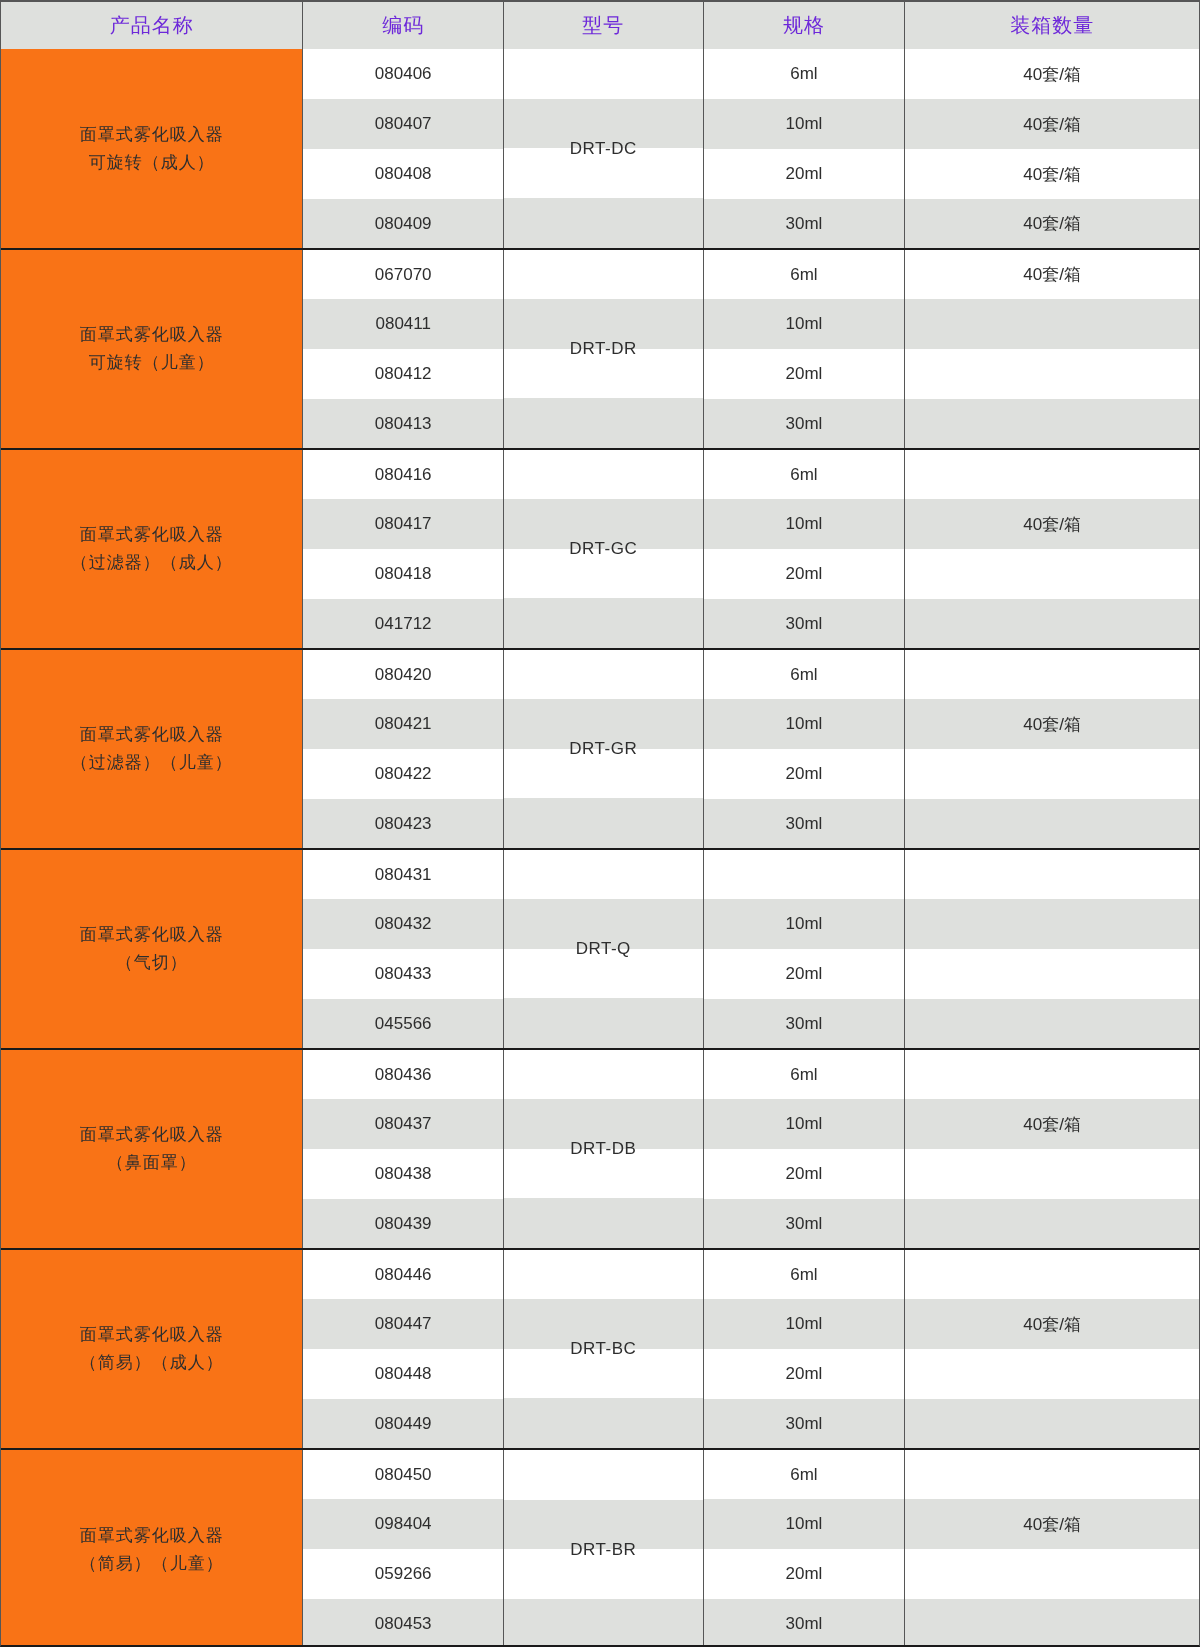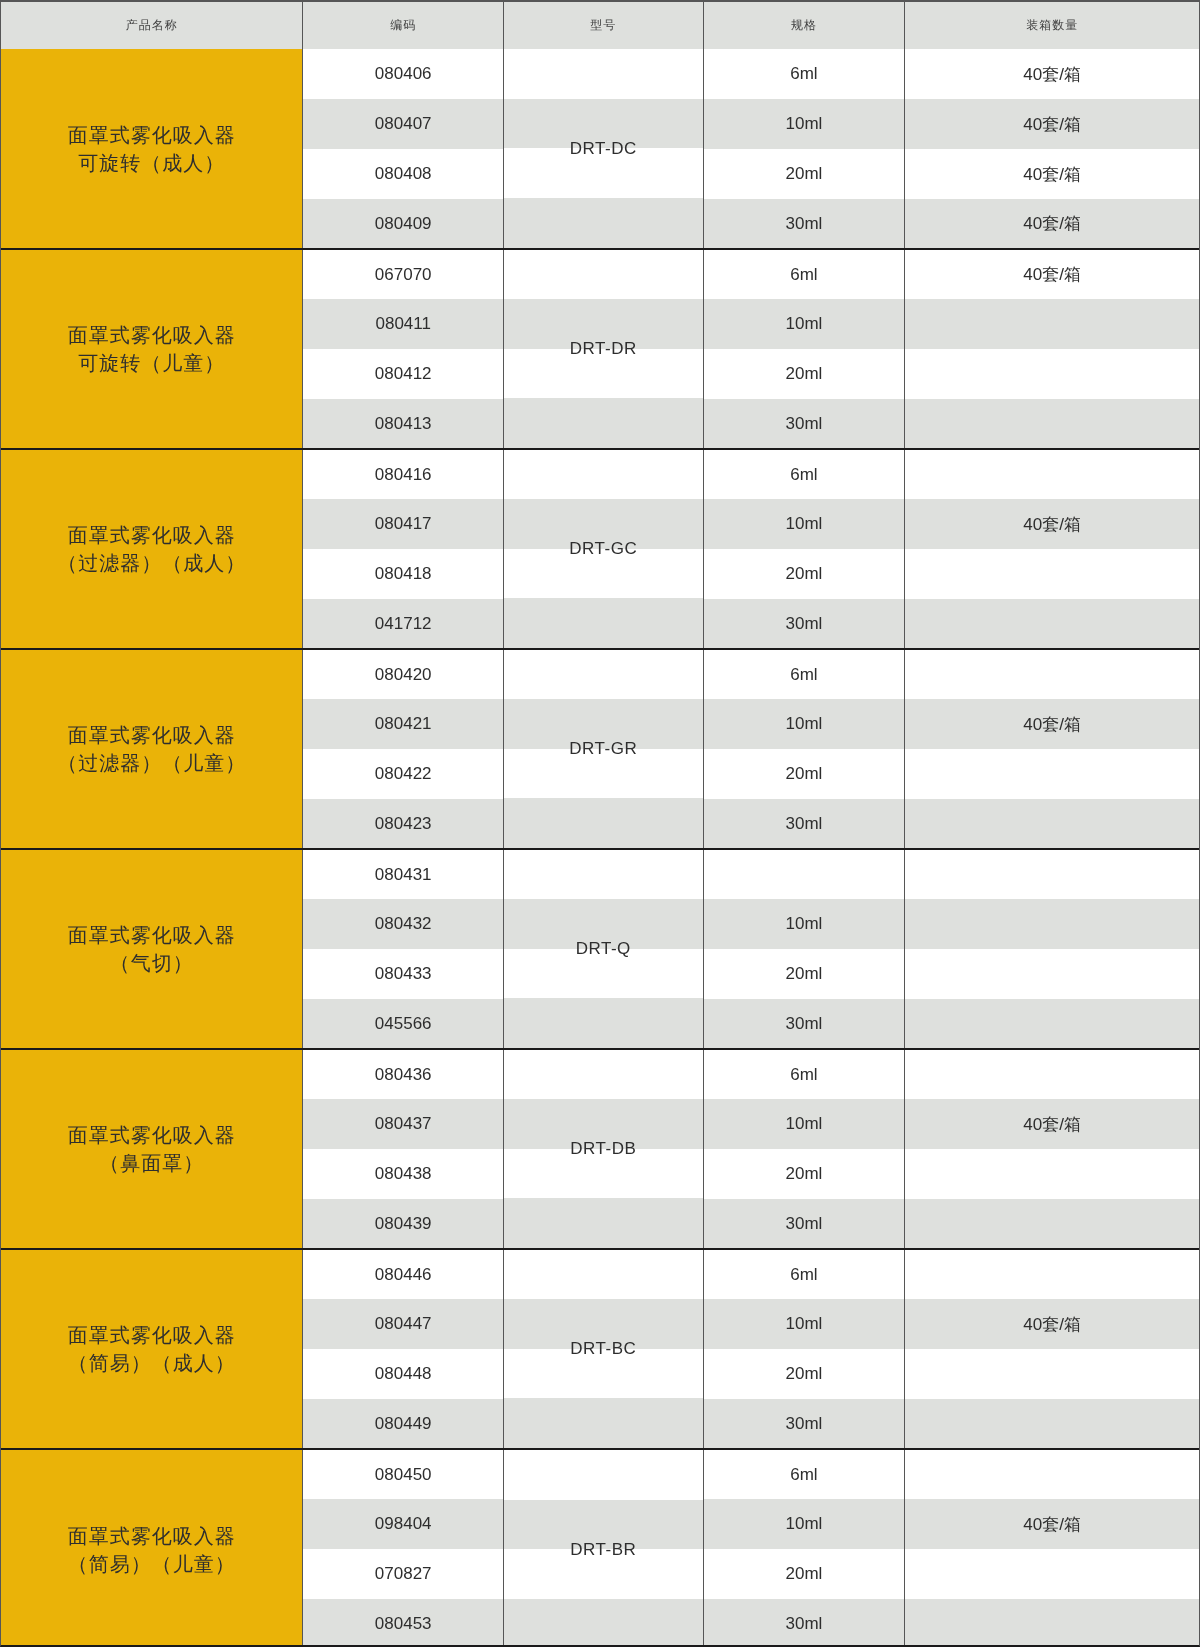--- a/index.html
+++ b/index.html
@@ -28,44 +28,44 @@
   col.c-name  { width: 25.2%; }
   col.c-code  { width: 16.75%; }
   col.c-model { width: 16.65%; }
   col.c-spec  { width: 16.85%; }
   col.c-pack  { width: 24.55%; }
 
   thead tr { height: 47px; }
   thead th {
     background: #dee0dd;
     font-weight: normal;
-    font-size: 12px;
+    font-size: 20px;
     letter-spacing: 1px;
     border-right: 1px solid #565656;
-    color: #404040;
+    color: #6d28d9;
   }
   thead th:last-child { border-right: none; }
 
   tbody { border-top: 2px solid #1a1a1a; }
   tbody:first-of-type { border-top: none; }
 
   tbody tr { height: 50px; }
   td {
     text-align: center;
     vertical-align: middle;
     font-size: 17px;
     border-right: 1px solid #565656;
     padding: 0;
     color: #2e2e2e;
   }
   td:last-child { border-right: none; }
 
   td.name {
-    background: #eab308;
-    font-size: 20px;
+    background: #f97316;
+    font-size: 17px;
     line-height: 28px;
     letter-spacing: 1px;
   }
   tbody tr:nth-child(even) td.cell { background: #dee0dd; }
   td.model {
     background: linear-gradient(to bottom,
       #ffffff 0 25%,
       #dee0dd 25% 50%,
       #ffffff 50% 75%,
       #dee0dd 75% 100%);
@@ -292,21 +292,21 @@
           <td class="model" rowspan="4">DRT-BR</td>
           <td class="cell">6ml</td>
           <td class="cell"></td>
         </tr>
         <tr>
           <td class="cell">098404</td>
           <td class="cell">10ml</td>
           <td class="cell">40套/箱</td>
         </tr>
         <tr>
-          <td class="cell">070827</td>
+          <td class="cell">059266</td>
           <td class="cell">20ml</td>
           <td class="cell"></td>
         </tr>
         <tr>
           <td class="cell">080453</td>
           <td class="cell">30ml</td>
           <td class="cell"></td>
         </tr>
       </tbody>
     </table>

